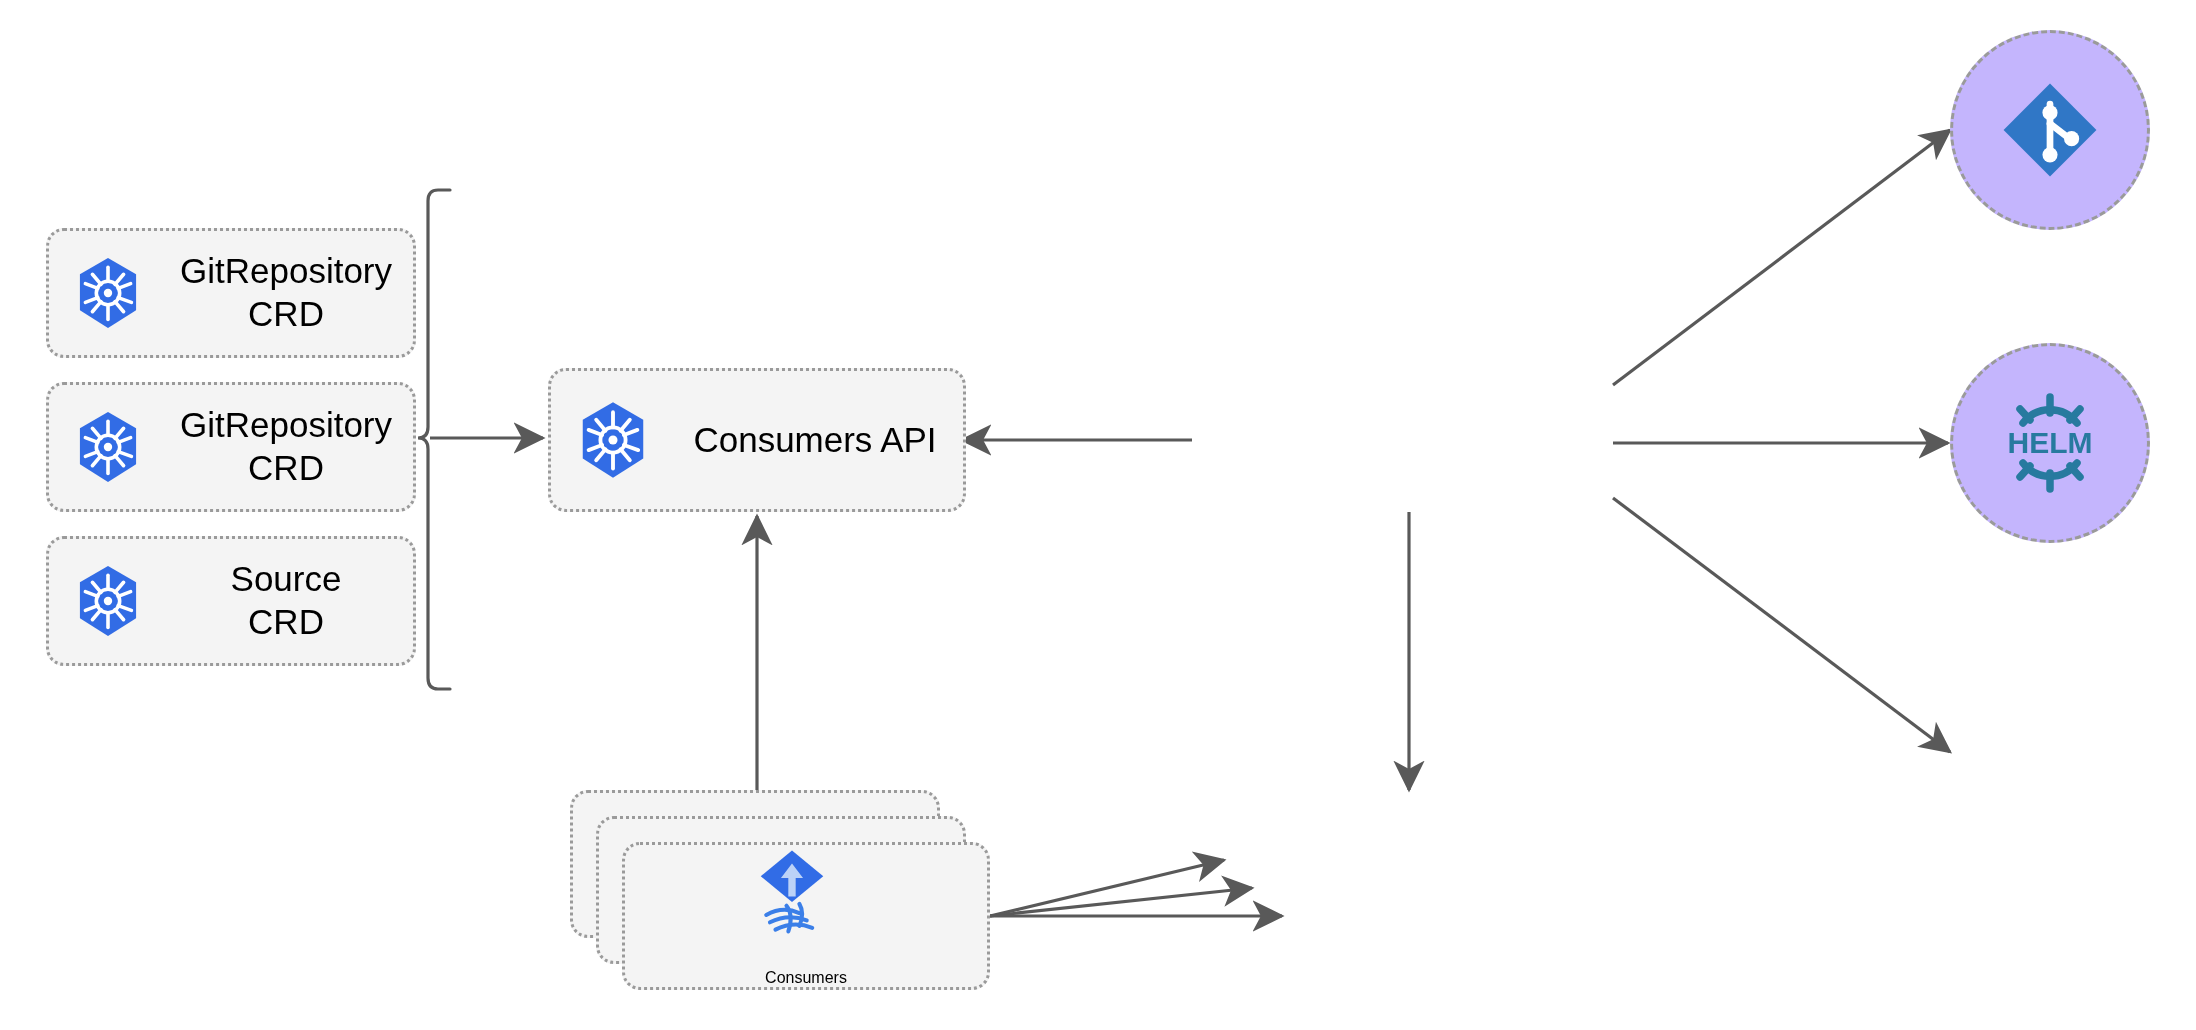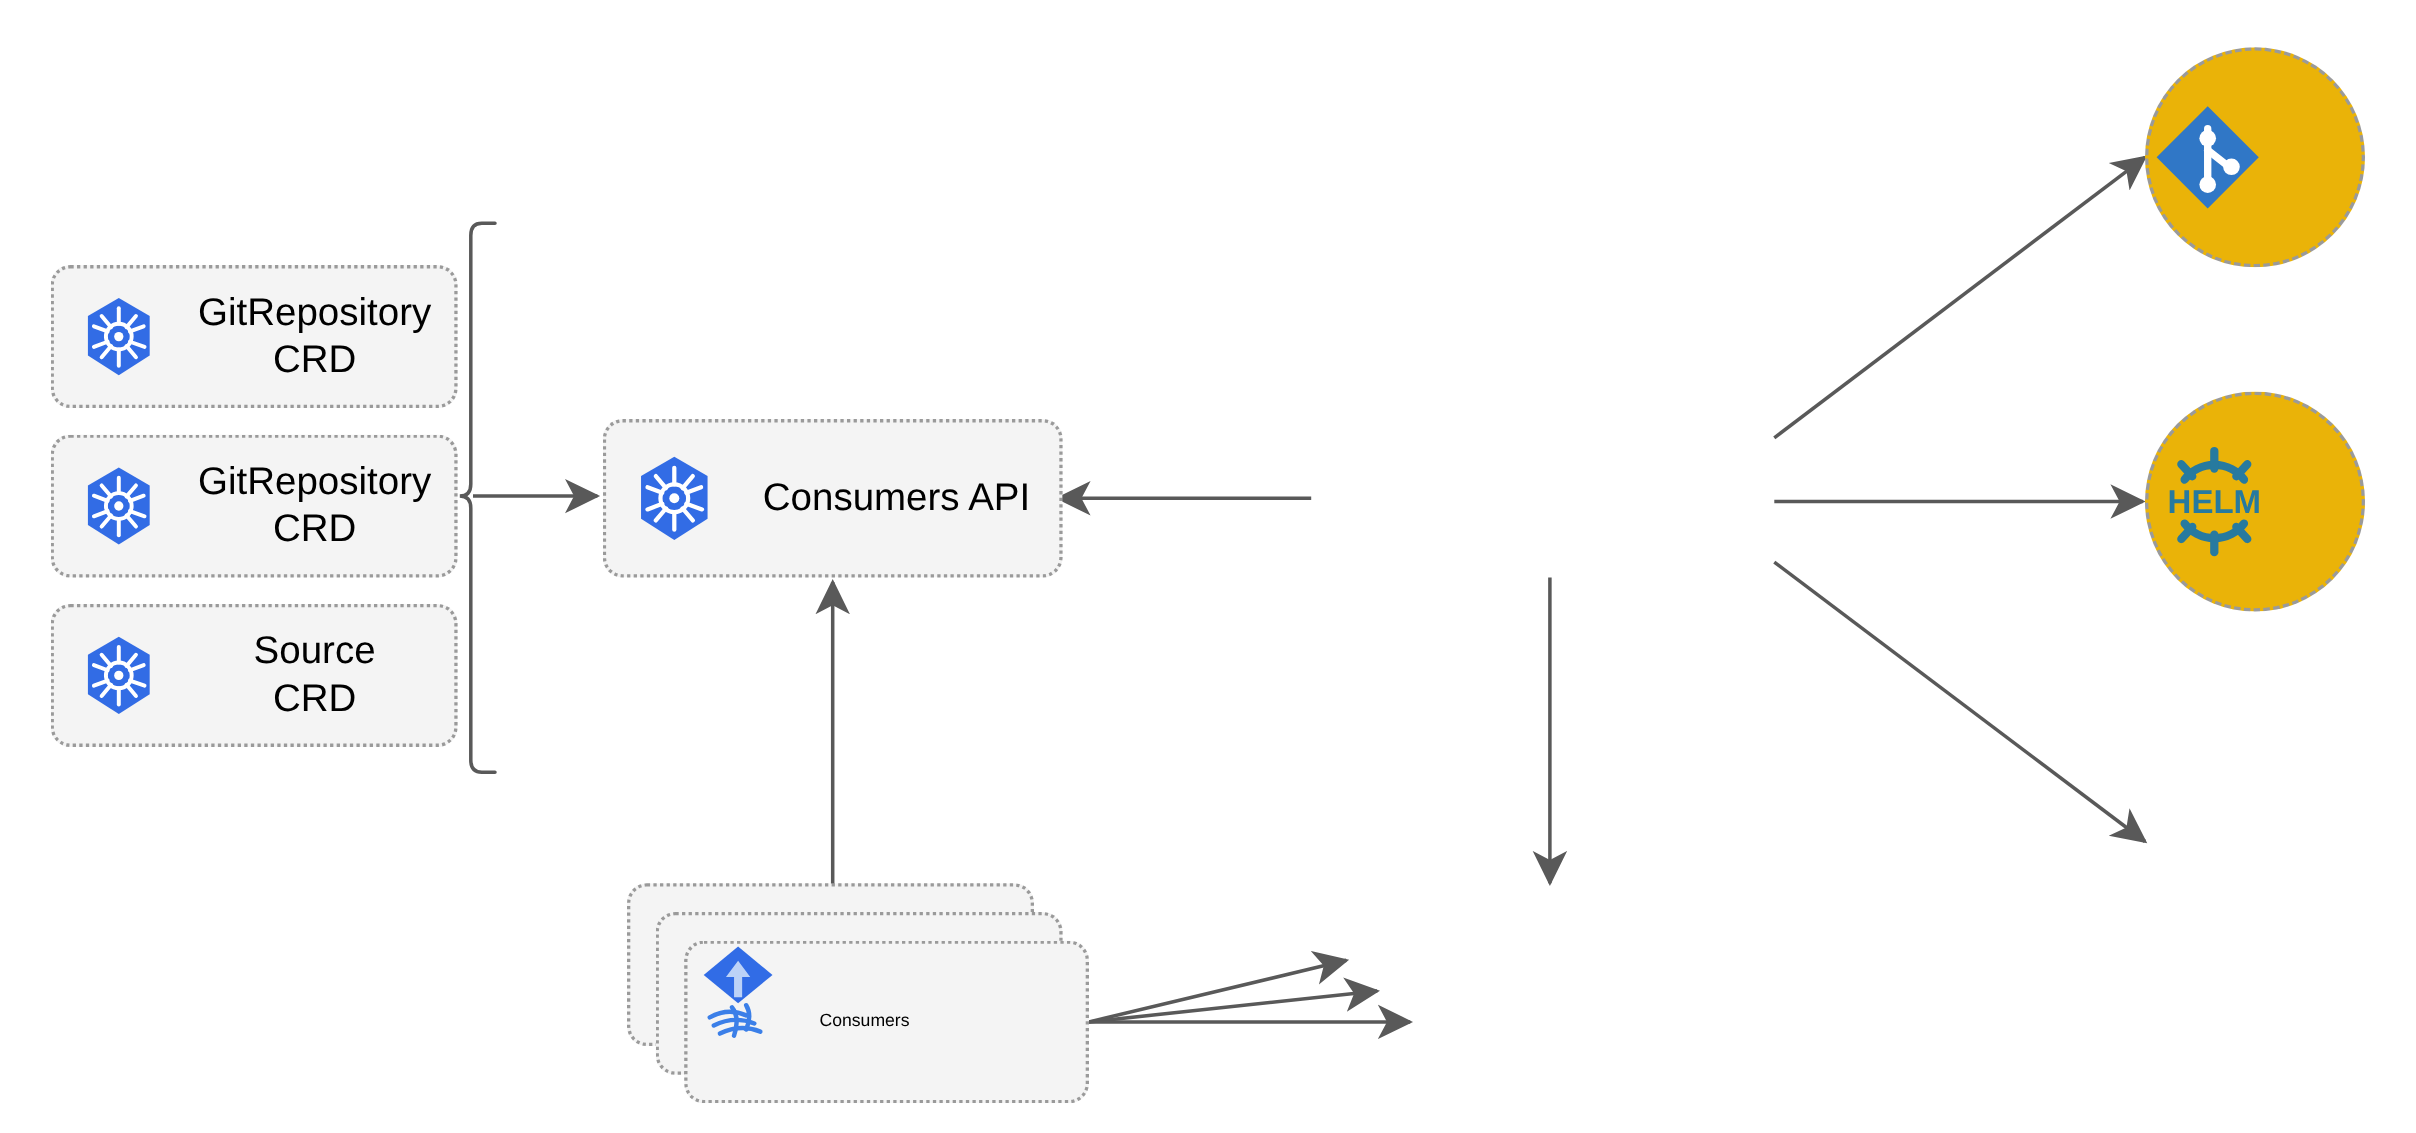--- a/index.html
+++ b/index.html
@@ -1,20 +1,20 @@
 <!DOCTYPE html>
 <html><head>
 <meta charset="utf-8">
 <style>
   html,body{margin:0;padding:0;background:#ffffff;}
   body{
     font-family:"Liberation Sans","DejaVu Sans",sans-serif;
     width:2196px;height:1030px;overflow:hidden;position:relative;
   }
-  #stage{position:absolute;left:0;top:13px;width:2196px;height:972px;}
+  #stage{position:absolute;left:0;top:0;width:2196px;height:972px;}
 
   
   #wires{position:absolute;left:0;top:0;width:2196px;height:1030px;z-index:1;pointer-events:none;}
 
   
   .node{
     position:absolute;
     background:#f4f4f4;
     border:3px dotted #9a9a9a;
     border-radius:18px;
@@ -37,31 +37,32 @@
   }
 
   
   .stack{position:absolute;z-index:2;}
   .stack .shell{
     position:absolute;
     background:#f4f4f4;
     border:3px dotted #9a9a9a;
     border-radius:18px;
     box-sizing:border-box;
+    flex-direction:column;
   }
   .stack .front{z-index:4;display:flex;align-items:center;}
 
   
   .circle{
     position:absolute;
     border:3px dashed #9a9a9a;
     border-radius:50%;
-    background:#eab308;
+    background:#c4b5fd;
     box-sizing:border-box;
-    display:flex;align-items:center;
+    display:flex;align-items:center;justify-content:center;
     z-index:3;
   }
 </style>
 </head>
 <body>
 
 <div id="stage">
 
   <svg id="wires" viewBox="0 0 2196 1030" width="2196" height="1030">
     <defs>

